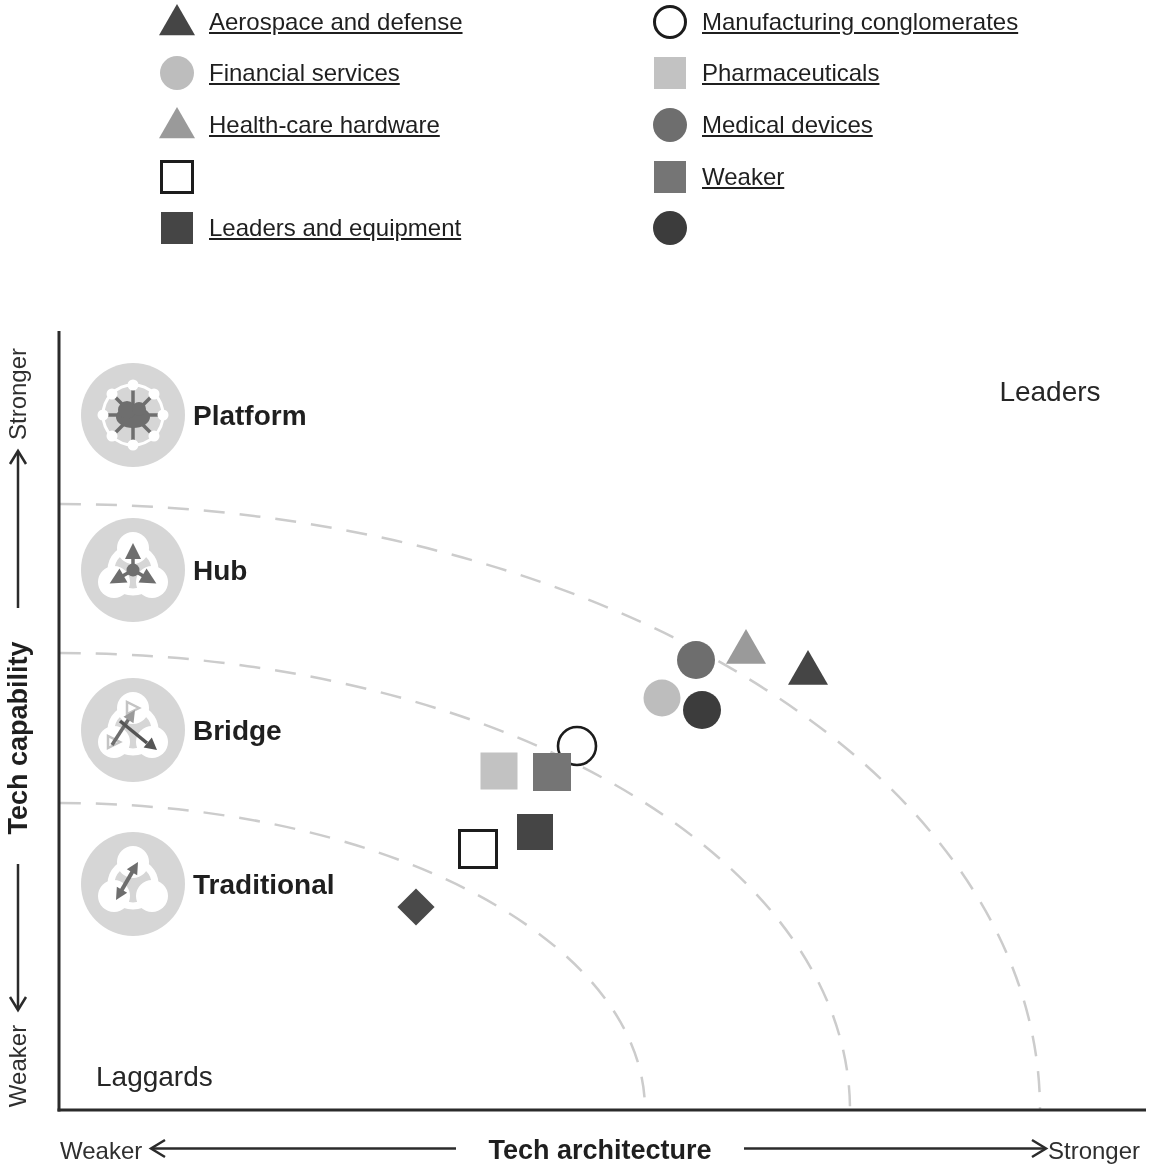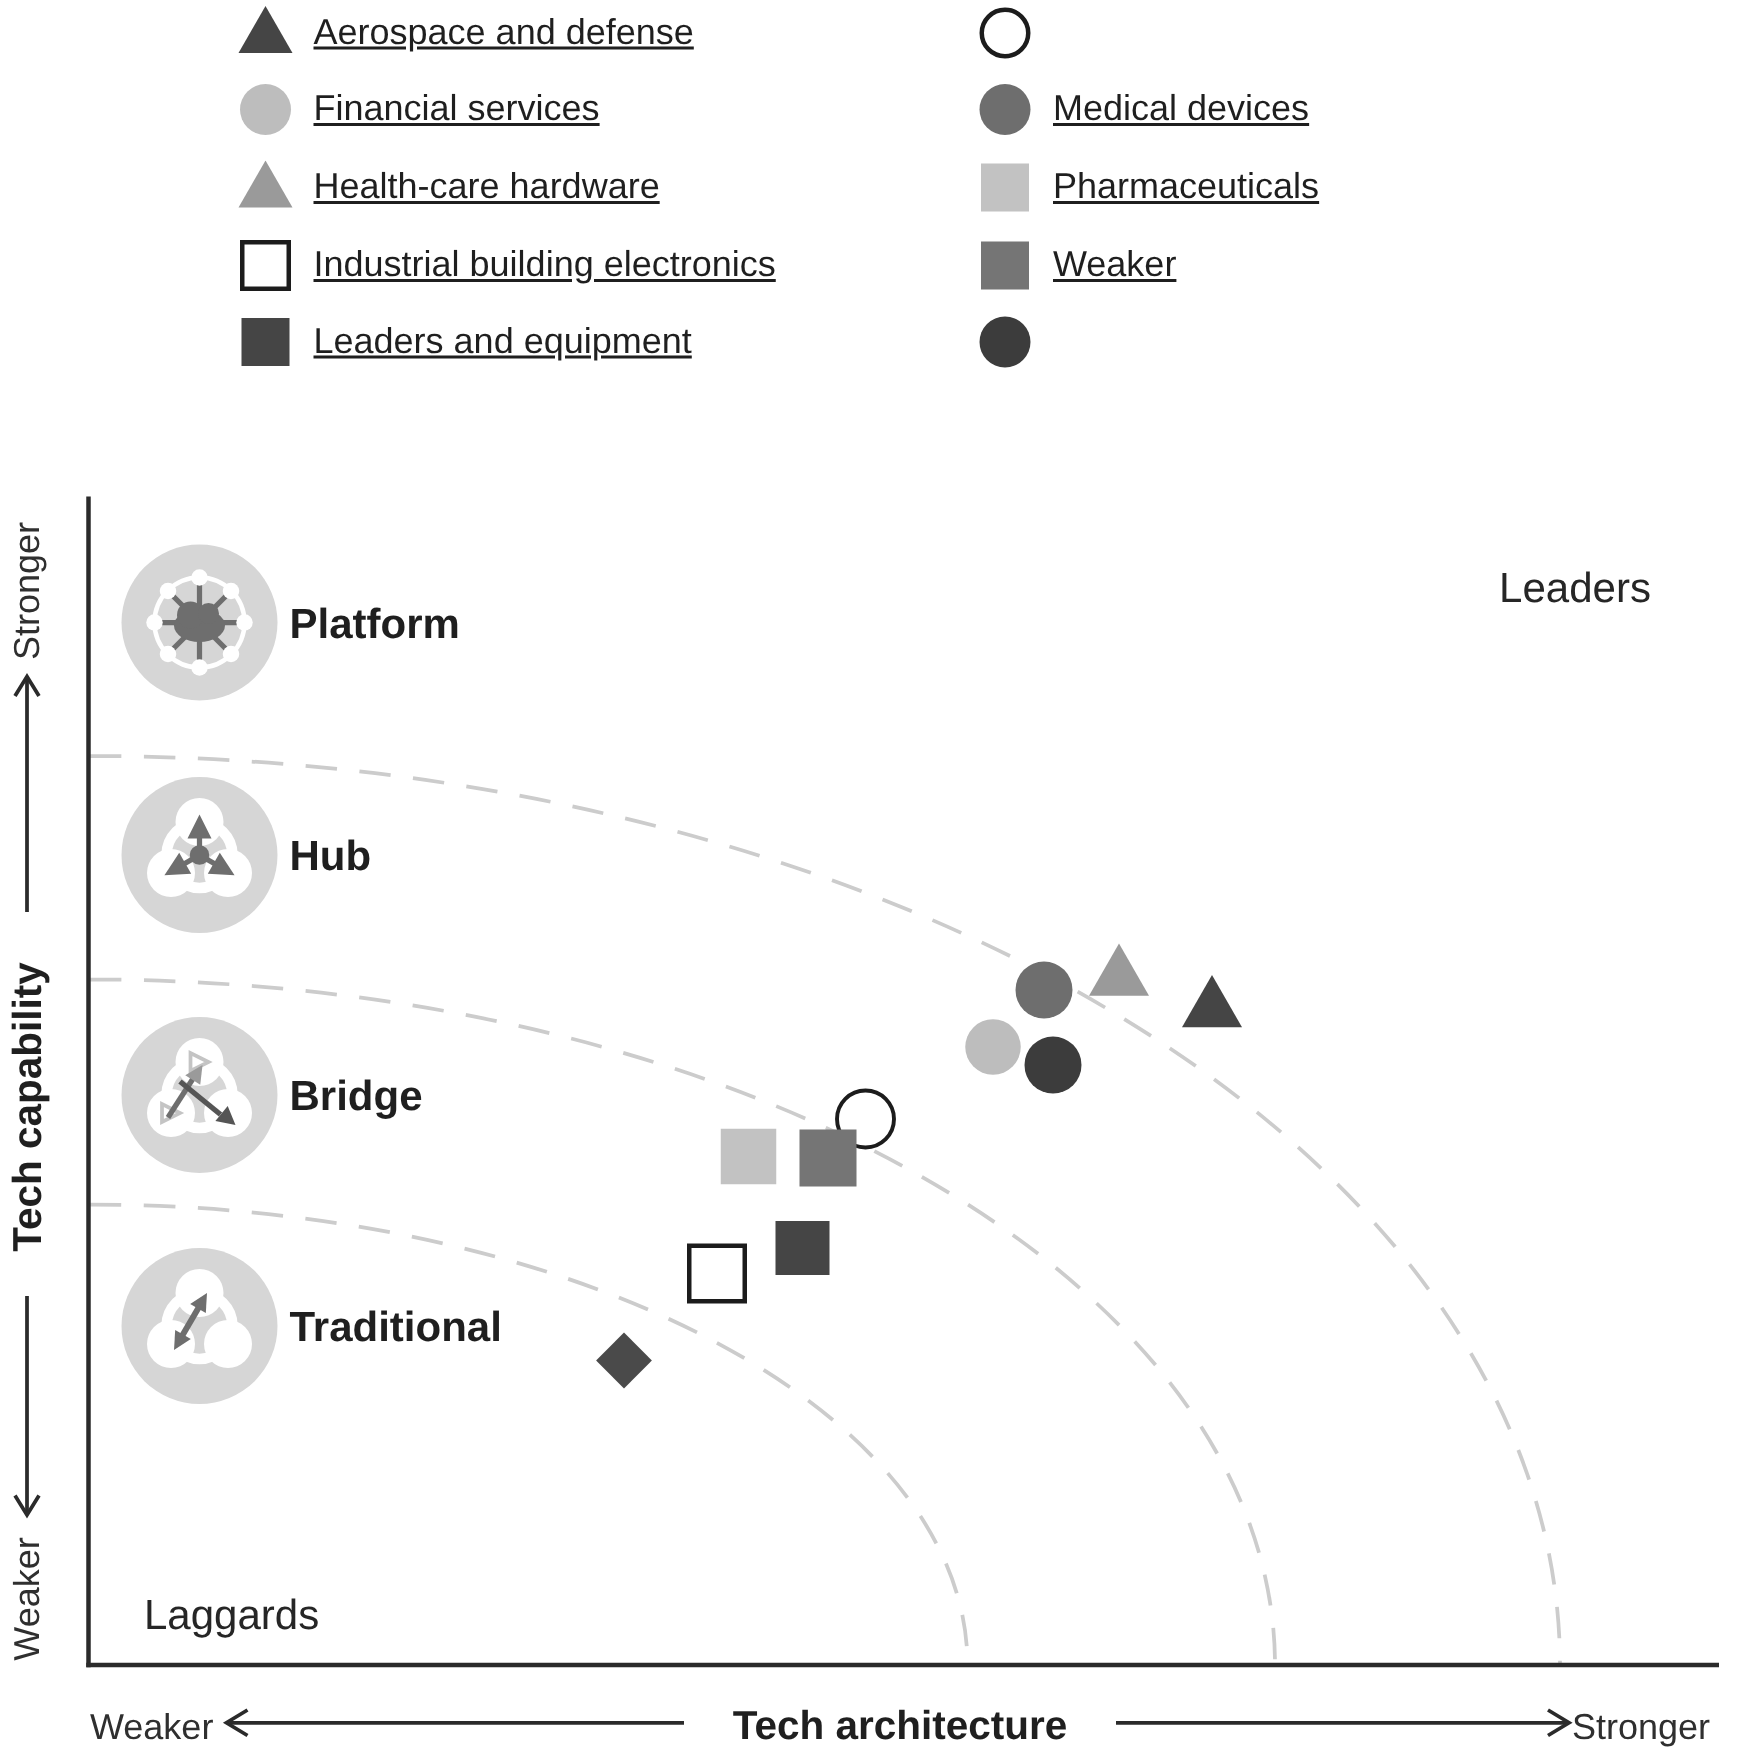--- a/index.html
+++ b/index.html
@@ -47,55 +47,55 @@
         </svg>
       </span>
     <span class="llabel">Health-care hardware</span>
   </div>
   <div class="legend-item">
     <span class="lmark">
         <svg width="38" height="36">
           <rect x="3.5" y="2.5" width="31" height="31" fill="#ffffff" stroke="#1c1c1c" stroke-width="3"></rect>
         </svg>
       </span>
-    <span class="llabel">Industrial building electronics</span>
   </div>
   <div class="legend-item">
     <span class="lmark">
         <svg width="38" height="36">
           <rect x="3" y="2" width="32" height="32" fill="#454545"></rect>
         </svg>
       </span>
     <span class="llabel">Leaders and equipment</span>
   </div>
 </div>
 
 <div class="legend-col right">
   <div class="legend-item">
     <span class="lmark">
         <svg width="38" height="36">
           <circle cx="19" cy="18" r="15.5" fill="#ffffff" stroke="#1c1c1c" stroke-width="3"></circle>
         </svg>
       </span>
+    <span class="llabel">Manufacturing conglomerates</span>
+  </div>
+  <div class="legend-item">
+    <span class="lmark">
+        <svg width="38" height="36">
+          <rect x="3" y="2" width="32" height="32" fill="#c2c2c2"></rect>
+        </svg>
+      </span>
+    <span class="llabel">Pharmaceuticals</span>
   </div>
   <div class="legend-item">
     <span class="lmark">
         <svg width="38" height="36">
           <circle cx="19" cy="18" r="17" fill="#6e6e6e"></circle>
         </svg>
       </span>
     <span class="llabel">Medical devices</span>
-  </div>
-  <div class="legend-item">
-    <span class="lmark">
-        <svg width="38" height="36">
-          <rect x="3" y="2" width="32" height="32" fill="#c2c2c2"></rect>
-        </svg>
-      </span>
-    <span class="llabel">Pharmaceuticals</span>
   </div>
   <div class="legend-item">
     <span class="lmark">
         <svg width="38" height="36">
           <rect x="3" y="2" width="32" height="32" fill="#757575"></rect>
         </svg>
       </span>
     <span class="llabel">Weaker</span>
   </div>
   <div class="legend-item">

